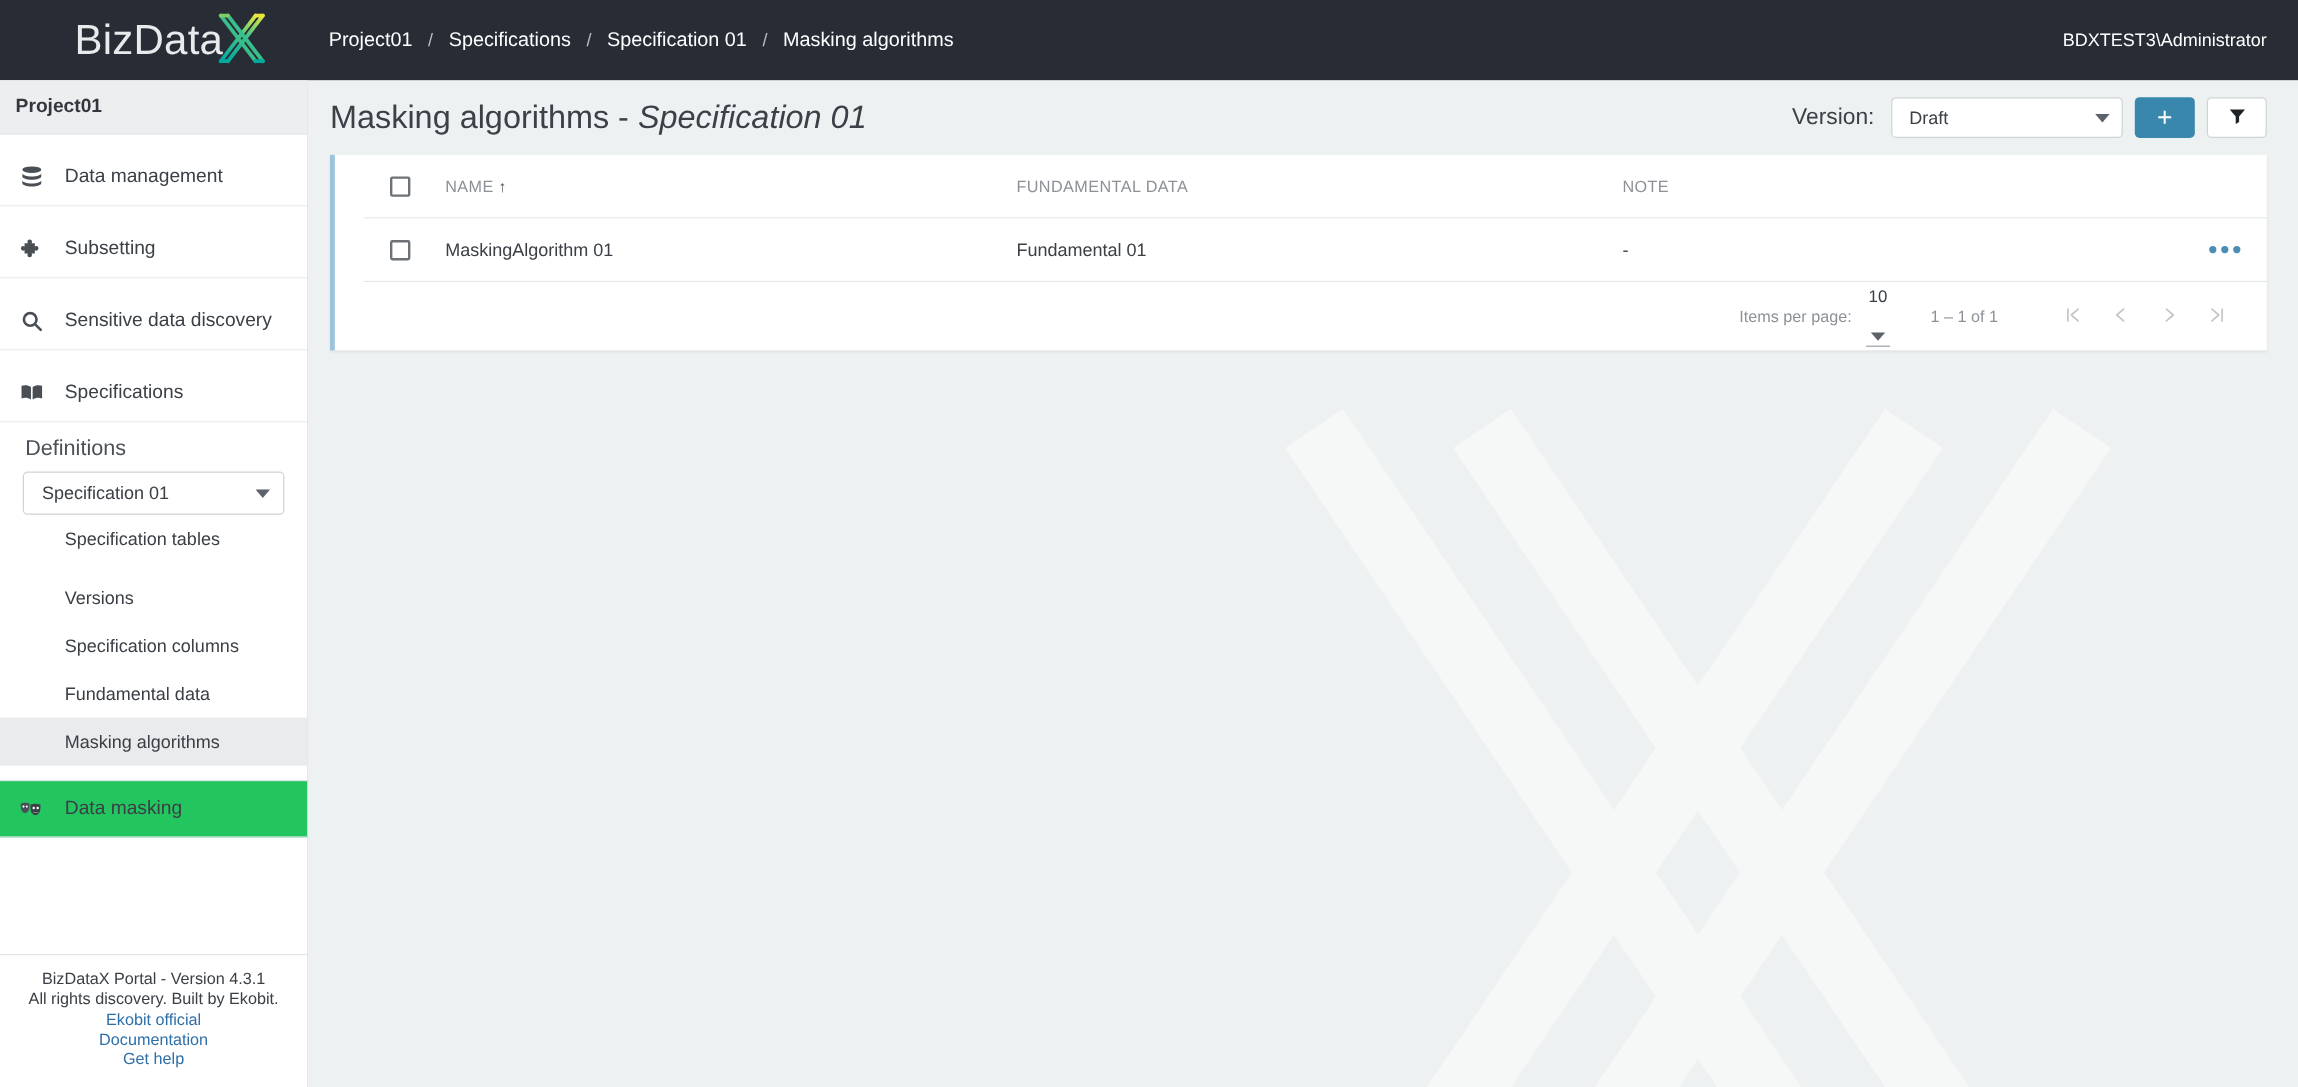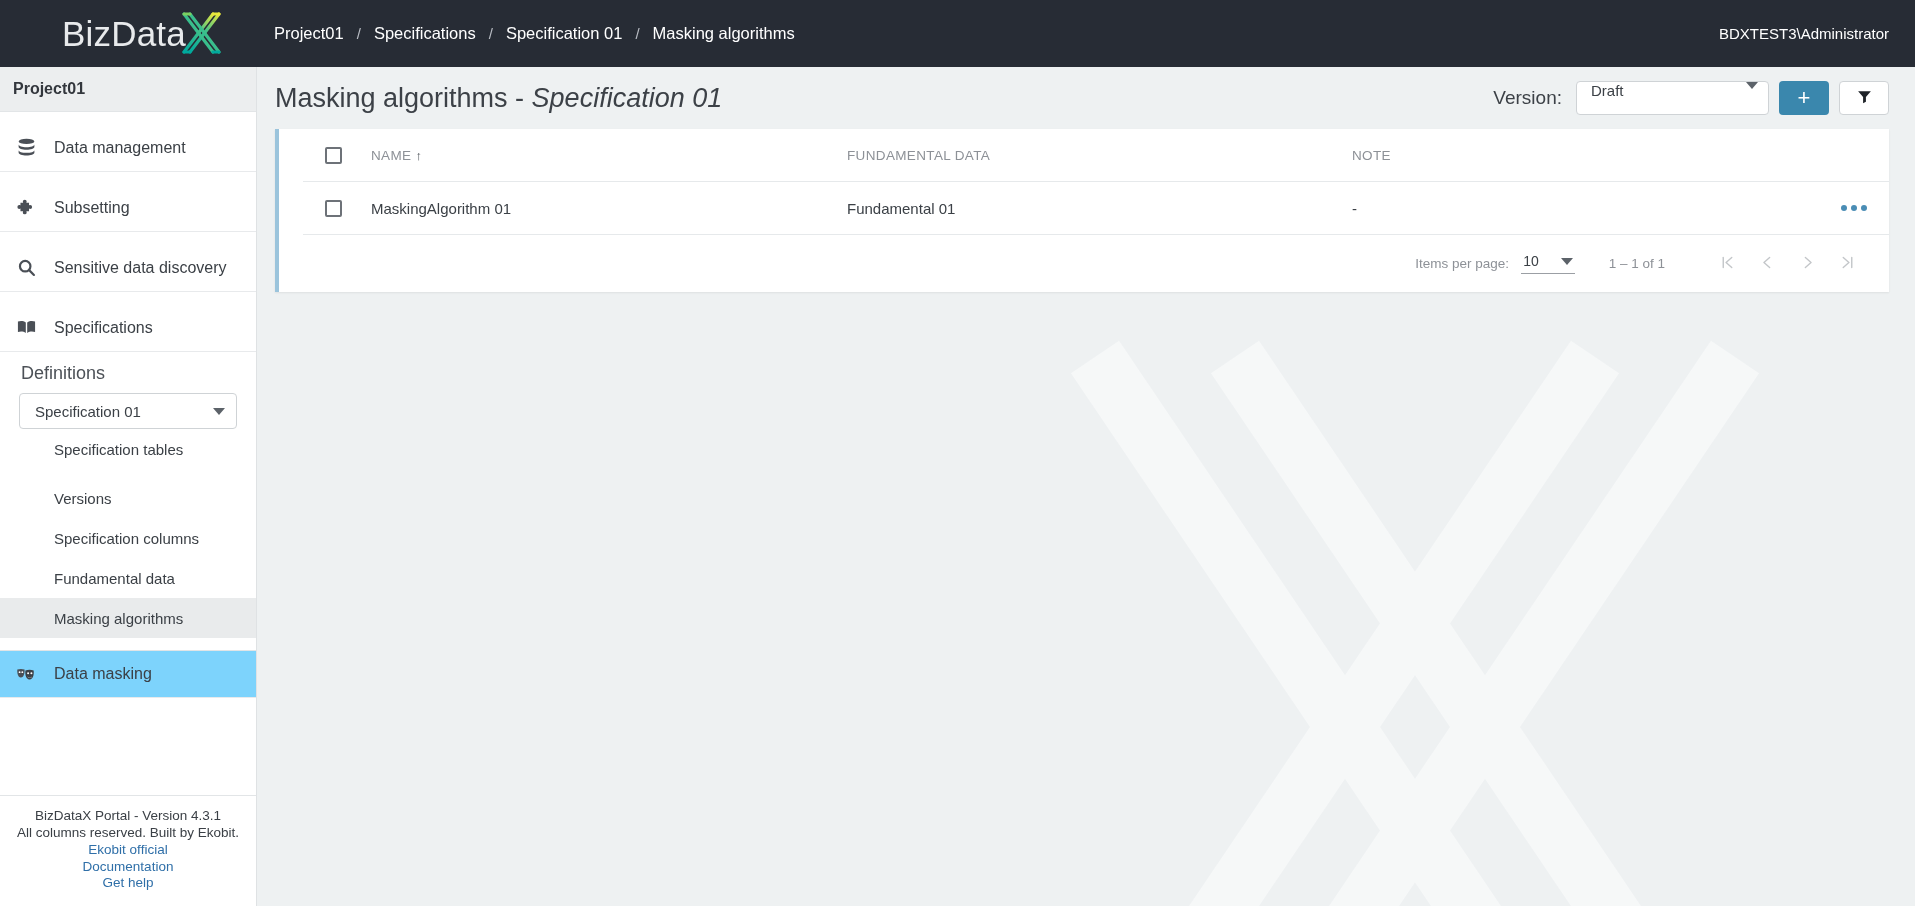--- a/index.html
+++ b/index.html
@@ -81,21 +81,21 @@
     border-right: 6px solid transparent;
     border-top: 7px solid #5c6269;
   }
   .sub-item {
     height: 40px; display: flex; align-items: center;
     padding-left: 54px; font-size: 15px; color: #3b4046;
     cursor: pointer;
   }
   .sub-item.active { background: #e9ebec; }
   .sub-item.first { margin-top: 9px; }
-  .nav-item.bottom-mask { border-top: 1px solid #e1e4e6; background: #7dd3fc; }
+  .nav-item.bottom-mask { border-top: 1px solid #e1e4e6; background: #22c55e; }
 
   .sidebar-spacer { flex: 1 1 auto; }
   .footer {
     border-top: 1px solid #e2e5e7;
     padding: 12px 0 14px 0;
     text-align: center;
     font-size: 13.5px; color: #3b4046; line-height: 1.24;
   }
   .footer a {
     color: #2f6fa8; text-decoration: none; display: block;
@@ -118,21 +118,21 @@
     display: flex; align-items: center;
     height: 62px; padding: 0 26px 0 18px;
   }
   .page-title { font-size: 27px; color: #3c4147; font-weight: normal; white-space: nowrap; }
   .page-title .ital { font-style: italic; }
   .head-right { margin-left: auto; display: flex; align-items: center; gap: 10px; }
   .version-label { font-size: 19px; color: #3c4147; margin-right: 4px; }
   .version-select {
     width: 193px; height: 34px; background: #fff;
     border: 1px solid #cfd3d6; border-radius: 4px;
-    display: flex; padding: 0 10px 0 14px;
+    display: flex; align-items: center; padding: 0 10px 0 14px;
     cursor: pointer;
   }
   .version-select .val { font-size: 15px; color: #3b4046; }
   .version-select .caret {
     margin-left: auto; width: 0; height: 0;
     border-left: 6px solid transparent;
     border-right: 6px solid transparent;
     border-top: 7px solid #5c6269;
   }
   .btn-add {
@@ -179,21 +179,21 @@
   .dots i { width: 6px; height: 6px; border-radius: 50%; background: #4a8db5; display: block; }
 
   .paginator {
     display: flex; align-items: center; justify-content: flex-end;
     height: 57px; padding-right: 22px; gap: 0;
   }
   .pg-label { font-size: 13.5px; color: #8d9197; margin-right: 12px; }
   .pg-size {
     display: flex; align-items: center; gap: 22px;
     border-bottom: 1px solid #9b9fa4; padding: 0 2px 4px 2px;
-    cursor: pointer; margin-right: 34px;
+    cursor: pointer; margin-right: 34px; flex-direction: column;
   }
   .pg-size .v { font-size: 14px; color: #3b4046; }
   .pg-size .caret {
     width: 0; height: 0;
     border-left: 6px solid transparent;
     border-right: 6px solid transparent;
     border-top: 7px solid #5c6269;
   }
   .pg-range { font-size: 13.5px; color: #8d9197; margin-right: 42px; }
   .pg-btn {
@@ -322,21 +322,21 @@
         <path d="M13.6 14.6c1.5 1.3 3.6 1.3 5.1 0-.6 1.7-4.5 1.7-5.1 0z" fill="#fff"></path>
       </svg>
     </span>
     <span>Data masking</span>
   </div>
 
   <div class="sidebar-spacer"></div>
 
   <div class="footer">
     <div>BizDataX Portal - Version 4.3.1</div>
-    <div>All columns reserved. Built by Ekobit.</div>
+    <div>All rights discovery. Built by Ekobit.</div>
     <a>Ekobit official</a>
     <a>Documentation</a>
     <a>Get help</a>
   </div>
 </div>
 
 <div class="main">
 
   <svg class="watermark" viewBox="0 0 1000 900">
     <g stroke="#ffffff" stroke-width="58" fill="none" opacity="0.9">

